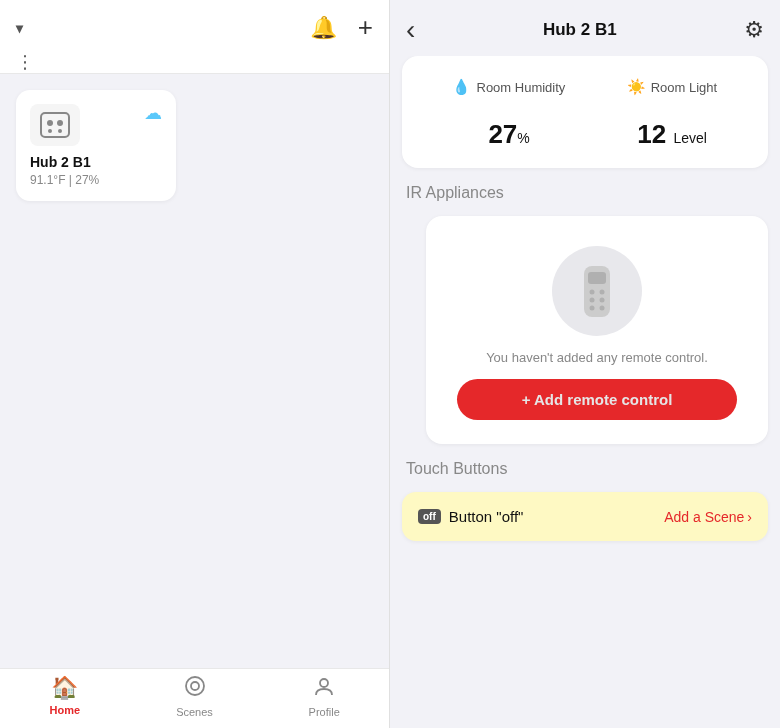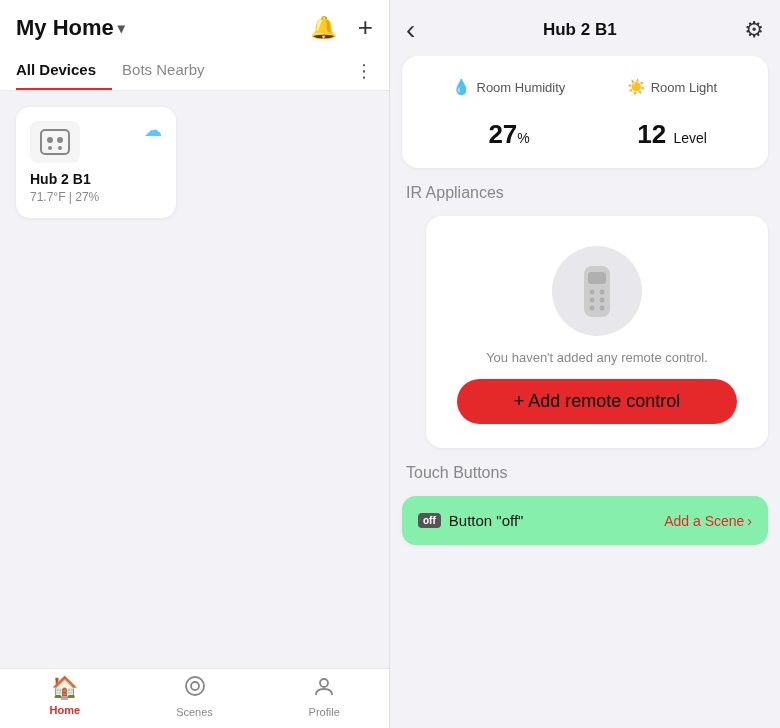--- a/index.html
+++ b/index.html
@@ -271,37 +271,37 @@
     .remote-svg {
       width: 38px;
       height: 55px;
     }
     .ir-empty-text {
       font-size: 13px;
       color: #888;
     }
     .add-remote-btn {
       background: #e5282a;
-      color: #000000;
+      color: #e5e5e5;
       border: none;
       border-radius: 28px;
       padding: 12px 36px;
-      font-size: 18px;
-      font-weight: 400;
+      font-size: 15px;
+      font-weight: 700;
       cursor: pointer;
       width: 100%;
       max-width: 280px;
     }
 
     
     .touch-section {
       margin-bottom: 1px;
     }
     .touch-row {
-      background: #86efac;
+      background: #fef9c3;
       border-radius: 14px;
       padding: 16px 16px;
       display: flex;
       align-items: center;
       justify-content: space-between;
       box-shadow: 0 1px 4px rgba(0,0,0,0.06);
     }
     .off-badge {
       background: #555;
       color: #fff;
@@ -328,51 +328,46 @@
       font-size: 14px;
       color: #e5282a;
     }
   </style>
 </head>
 <body>
 
 <div class="left-panel">
   <div class="left-header">
     <div class="home-title">
-      <span>My Home</span>
       <span class="chevron-icon">▾</span>
     </div>
     <div class="header-icons">
       <span class="header-icon">🔔</span>
       <span class="header-icon" style="font-size:26px; font-weight:300;">+</span>
     </div>
   </div>
 
   <div class="tab-bar">
-    <div class="tabs">
-      <div class="tab active">All Devices</div>
-      <div class="tab">Bots Nearby</div>
-    </div>
     <span class="more-icon">⋮</span>
   </div>
 
   <div class="device-grid">
     <div class="device-card">
       <span class="device-cloud-icon">☁</span>
       <div class="device-icon-box">
         <svg width="32" height="28" viewBox="0 0 32 28">
           <rect x="2" y="2" width="28" height="24" rx="4" fill="none" stroke="#888" stroke-width="2"></rect>
           <circle cx="11" cy="12" r="3" fill="#888"></circle>
           <circle cx="21" cy="12" r="3" fill="#888"></circle>
           <circle cx="11" cy="20" r="2" fill="#888"></circle>
           <circle cx="21" cy="20" r="2" fill="#888"></circle>
         </svg>
       </div>
       <div class="device-name">Hub 2 B1</div>
-      <div class="device-stats">71.7°F | 27%</div>
+      <div class="device-stats">91.1°F | 27%</div>
     </div>
   </div>
 
   <div class="bottom-nav">
     <div class="nav-item">
       <span class="nav-icon active">🏠</span>
       <span class="nav-label active">Home</span>
     </div>
     <div class="nav-item">
       <span class="nav-icon" style="font-size:22px; color:#888;">

